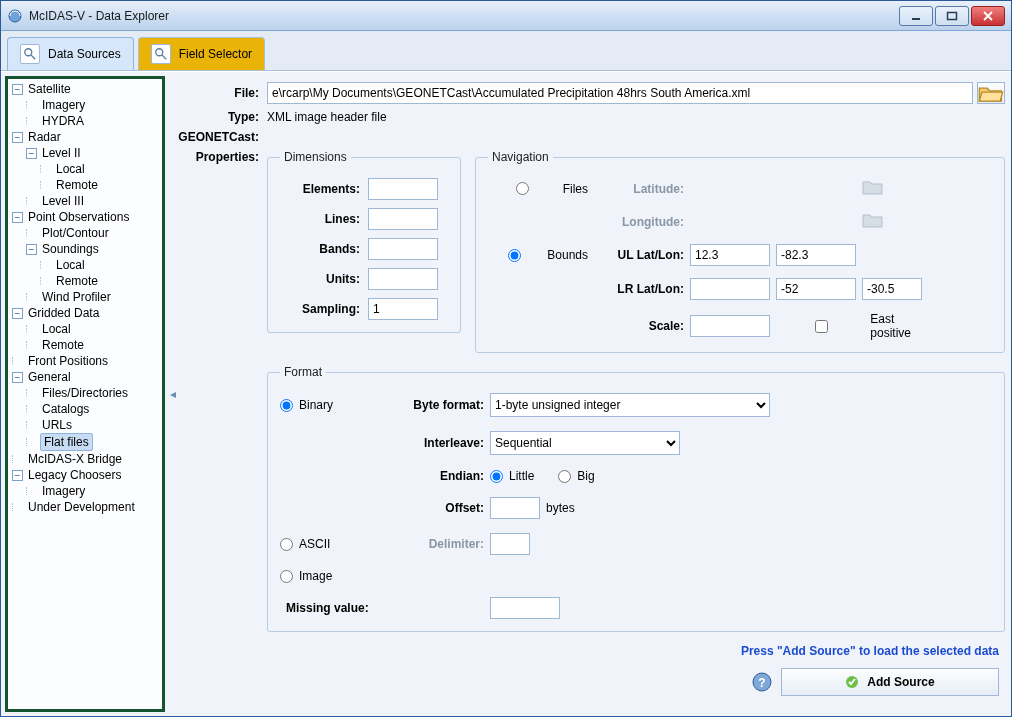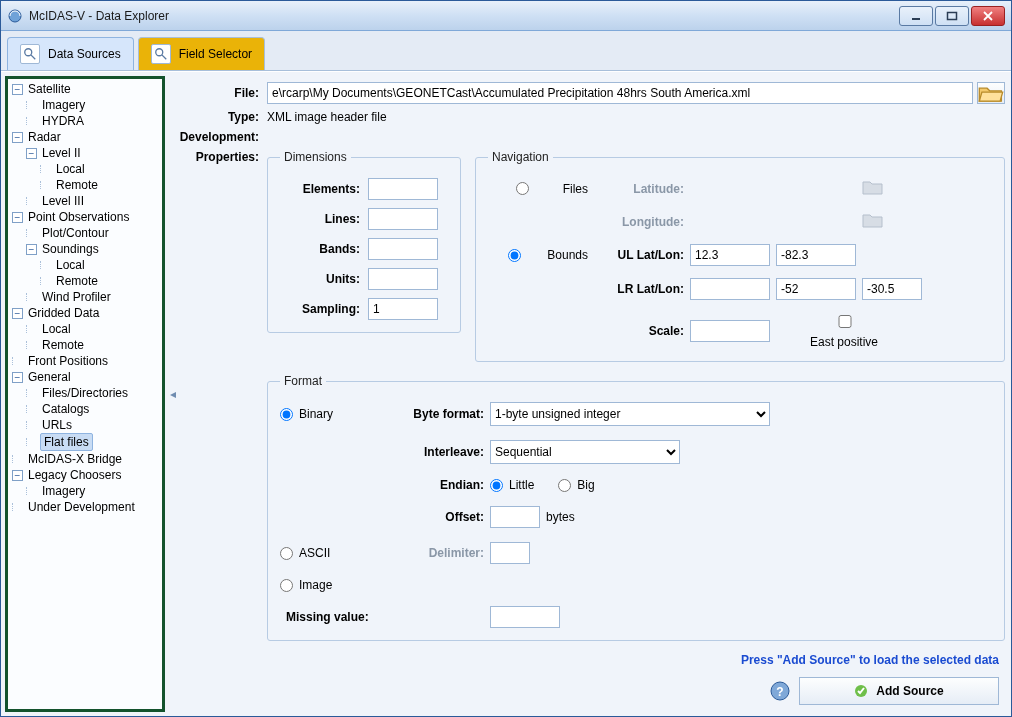--- a/index.html
+++ b/index.html
@@ -49,22 +49,22 @@
   .radio { display:flex; align-items:center; gap:6px; }
   .radio input { margin:0; }
   .fmt-grid { display:grid; grid-template-columns: 110px 100px 1fr; row-gap:14px; align-items:center; }
   .fmt-grid .rlabel { text-align:right; font-weight:bold; padding-right:6px; }
   .fmt-grid .rlabel.muted { color:#8a97a7; }
   select { border:1px solid #9fb8d6; height:24px; background:#fff; }
   .endian { display:flex; gap:24px; align-items:center; }
   .link-hint { text-align:right; color:#1a4bd1; font-weight:bold; margin:12px 6px 0 0; }
   .footer { display:flex; justify-content:flex-end; align-items:center; gap:8px; padding:10px 6px 4px 0; }
   .help-icon { width:22px; height:22px; }
-  .add-btn { width:200px; height:28px; border:1px solid #9fb8d6; background:linear-gradient(to bottom,#fdfefe,#e6edf6); display:flex; align-items:center; justify-content:center; gap:8px; font-weight:bold; }
-  .chk { display:flex; align-items:center; gap:4px;flex-direction:column; }
+  .add-btn { width:218px; height:28px; border:1px solid #9fb8d6; background:linear-gradient(to bottom,#fdfefe,#e6edf6); display:flex; align-items:center; justify-content:center; gap:8px; font-weight:bold; }
+  .chk { display:flex; align-items:center; gap:4px; }
 </style>
 </head>
 <body>
 
 <div class="window">
 
   <div class="titlebar">
     <span class="app-icon">
       <svg viewBox="0 0 16 16">
           <circle cx="8" cy="8" r="6" fill="#6fa2d8" stroke="#2b5a99"></circle>
@@ -181,21 +181,21 @@
               <path d="M1 4h6l2 2h9v8H1z" fill="#f3c96b" stroke="#b88b2a"></path>
               <path d="M3 7h16l-2 7H1z" fill="#ffe19b" stroke="#b88b2a"></path>
             </svg>
         </div>
       </div>
       <div class="form-row">
         <label>Type:</label>
         <span>XML image header file</span>
       </div>
       <div class="form-row">
-        <label>Development:</label>
+        <label>GEONETCast:</label>
         <span></span>
       </div>
 
       <div class="form-row" style="align-items:flex-start;">
         <label>Properties:</label>
         <div class="props" style="flex:1;">
           <fieldset style="width:176px;">
             <legend>Dimensions</legend>
             <div class="dim-grid">
               <label>Elements:</label>

